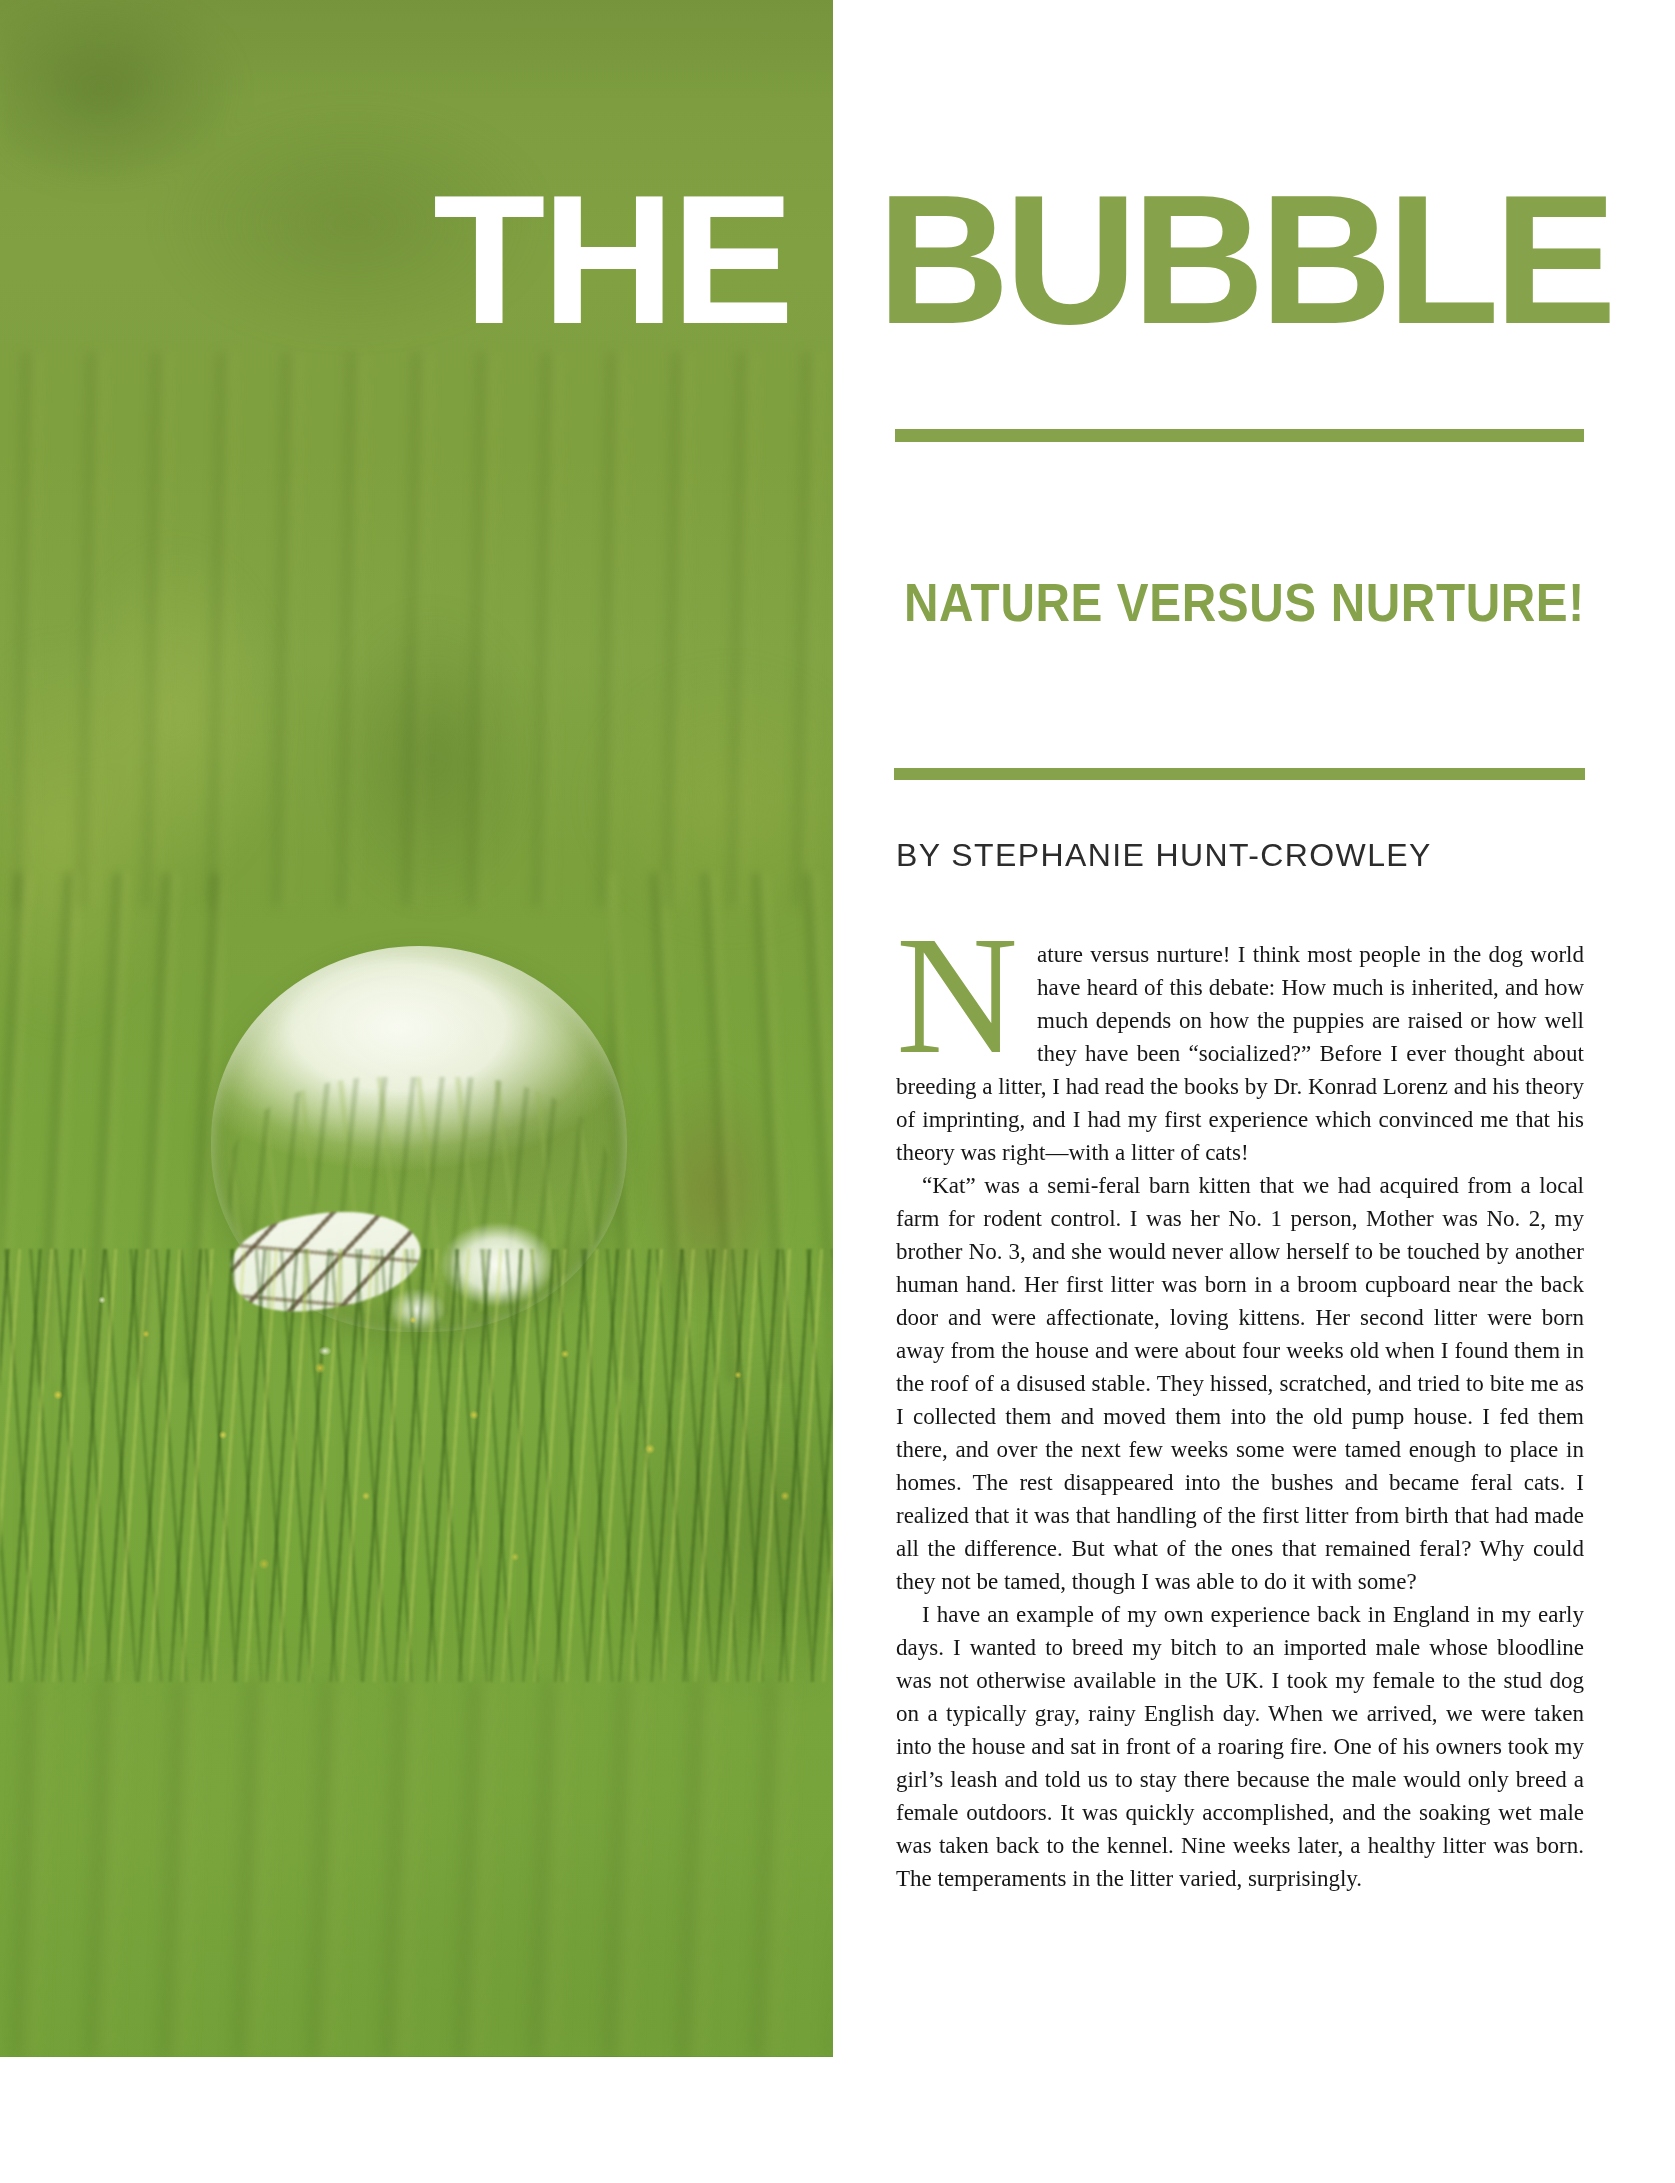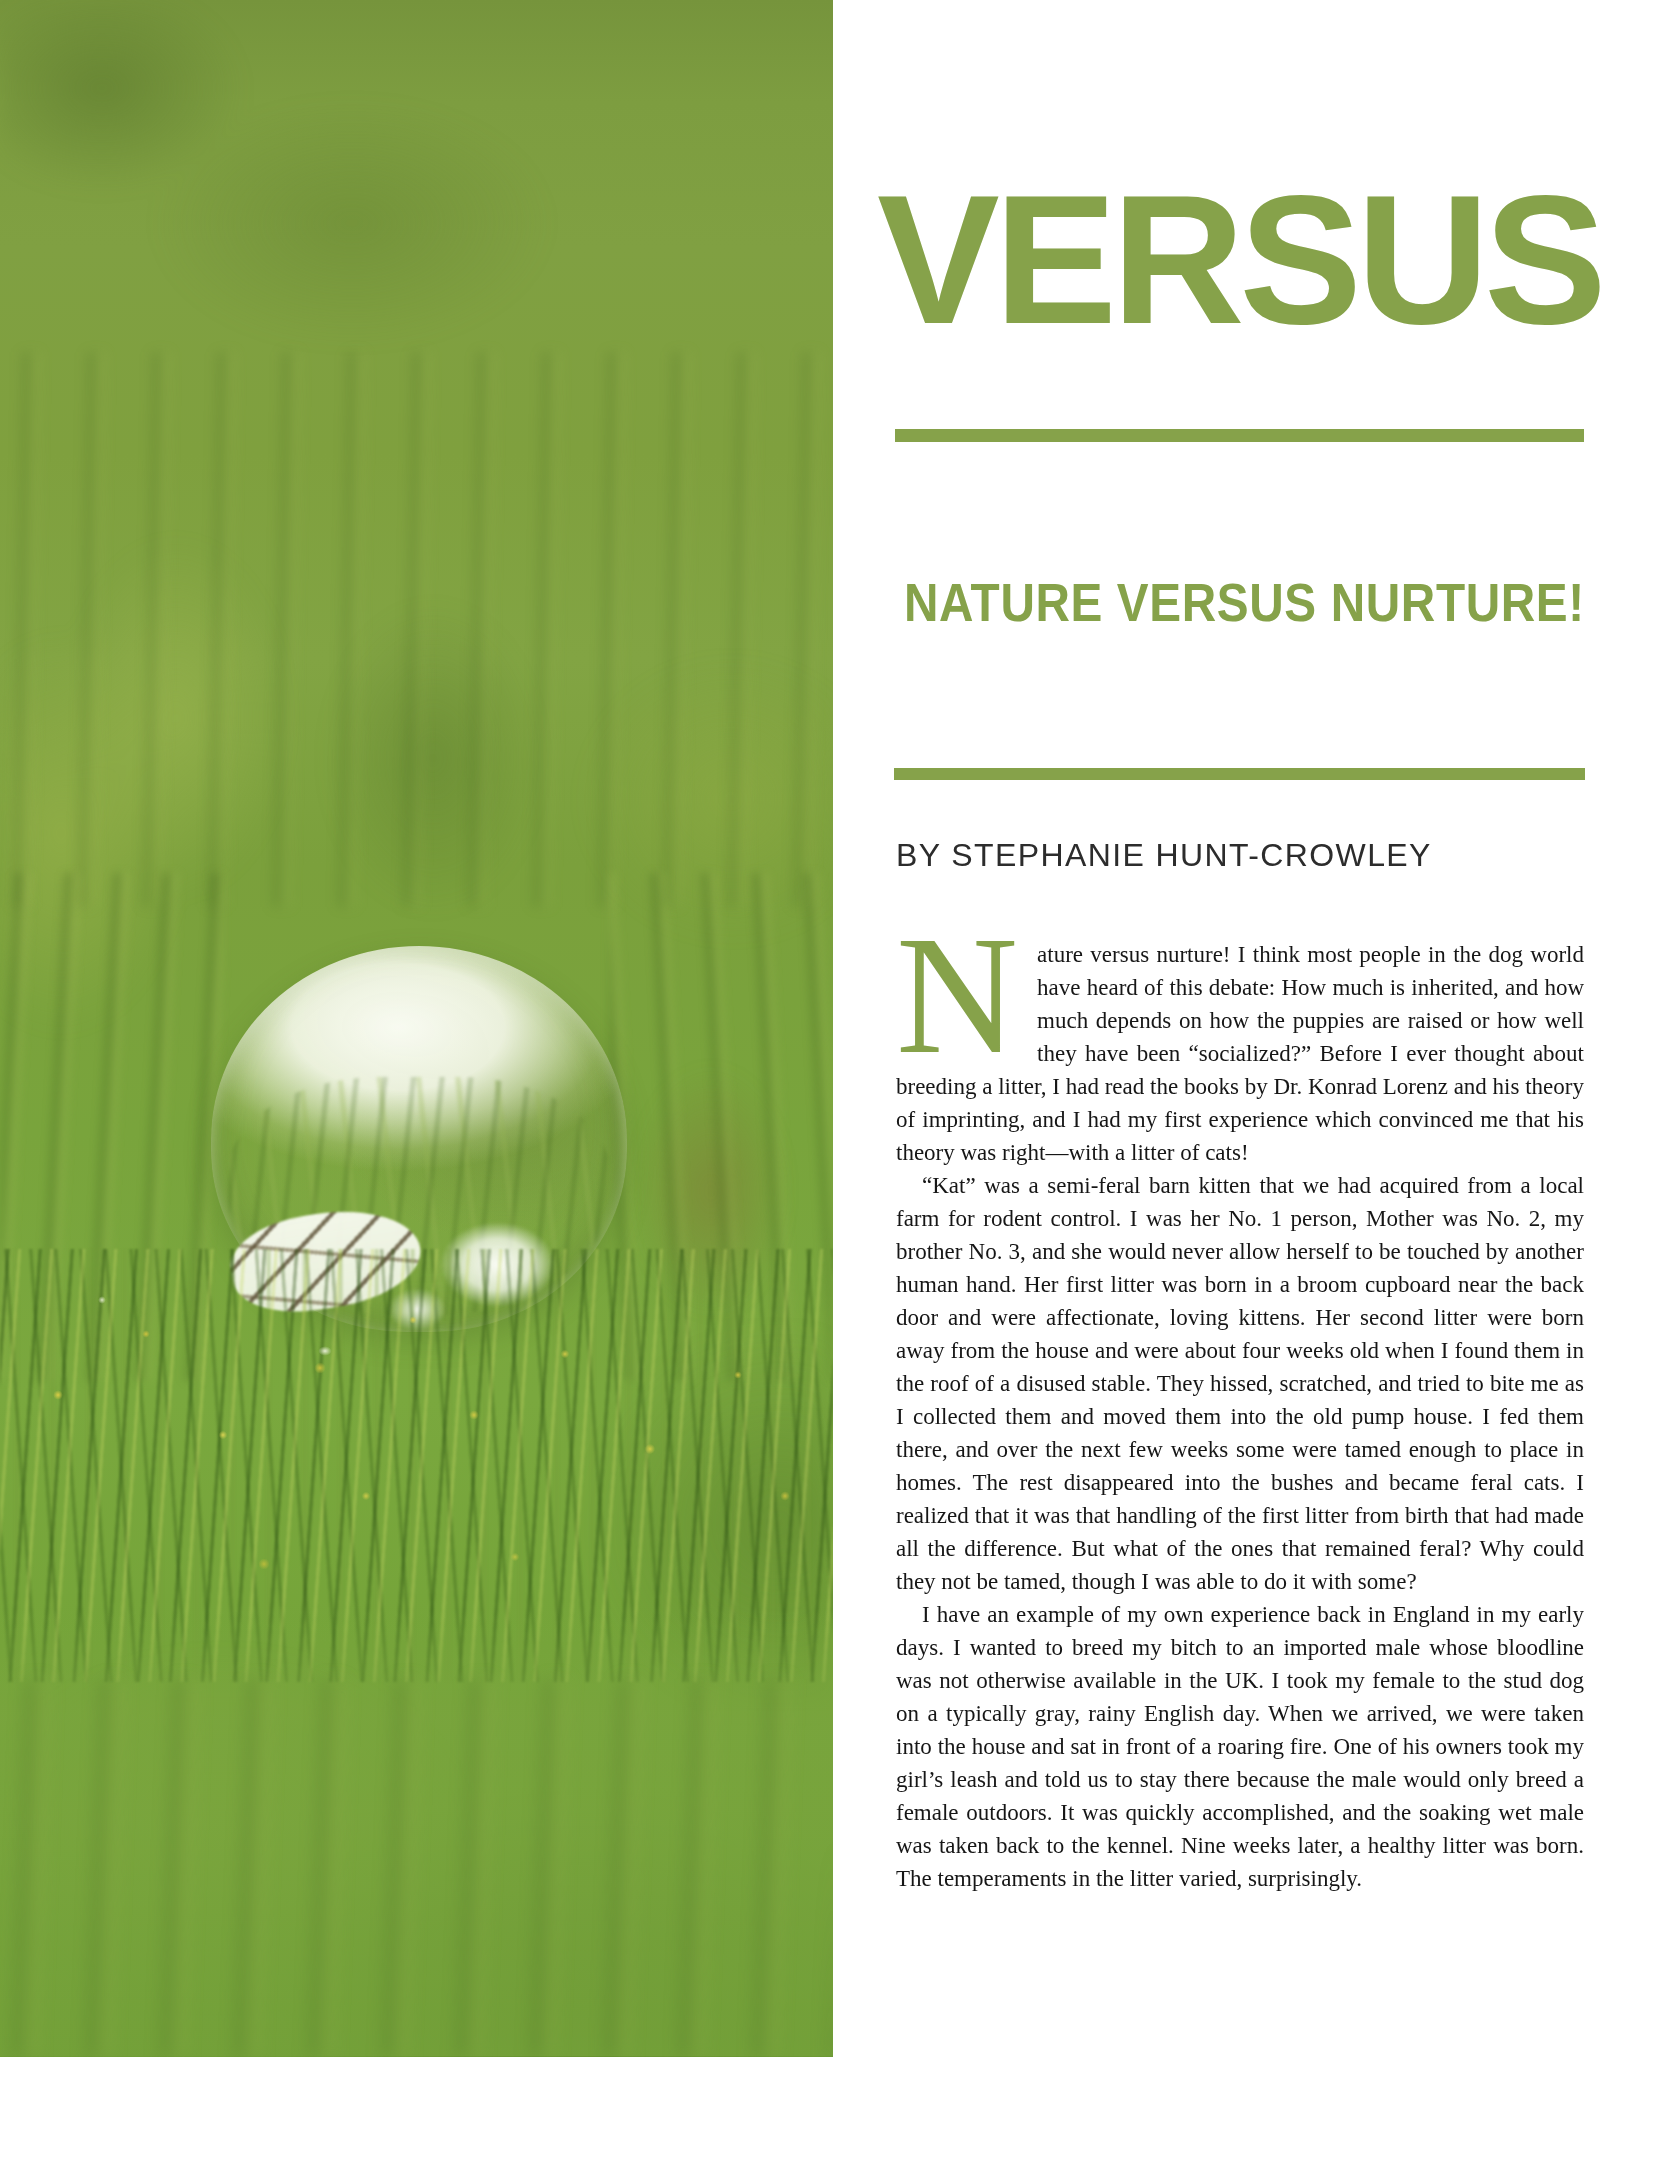--- a/index.html
+++ b/index.html
@@ -171,21 +171,22 @@
       <div class="layer bubble-fence"></div>
       <div class="layer bubble-sky"></div>
       <div class="layer bubble-sky-2"></div>
     </div>
     <div class="layer fg-blades"></div>
     <div class="layer speckles"></div>
     <div class="layer bottom-smooth"></div>
     <div class="layer bottom-streaks"></div>
   </div>
 
-  <div class="title-word title-bubble">VERSUS</div>
+  <div class="title-word title-the">THE</div>
+  <div class="title-word title-bubble">BUBBLE</div>
 
   <div class="rule rule-top"></div>
   <div class="rule rule-bottom"></div>
 
   <div class="subtitle">NATURE VERSUS NURTURE!</div>
   <div class="byline">BY STEPHANIE HUNT-CROWLEY</div>
 
   <div class="body-copy">
     <p><span class="dropcap">N</span><span>ature versus nurture! I think most people in the dog world have heard of this debate: How much is inherited, and how much depends on how the puppies are raised or how well they have been “socialized?” Before I ever thought about breeding a litter, I had read the books by Dr. Konrad Lorenz and his theory of imprinting, and I had my first experience which convinced me that his theory was right—with a litter of cats!</span></p>
     <p class="indent">“Kat” was a semi-feral barn kitten that we had acquired from a local farm for rodent control. I was her No. 1 person, Mother was No. 2, my brother No. 3, and she would never allow herself to be touched by another human hand. Her first litter was born in a broom cupboard near the back door and were affectionate, loving kittens. Her second litter were born away from the house and were about four weeks old when I found them in the roof of a disused stable. They hissed, scratched, and tried to bite me as I collected them and moved them into the old pump house. I fed them there, and over the next few weeks some were tamed enough to place in homes. The rest disappeared into the bushes and became feral cats. I realized that it was that handling of the first litter from birth that had made all the difference. But what of the ones that remained feral? Why could they not be tamed, though I was able to do it with some?</p>

